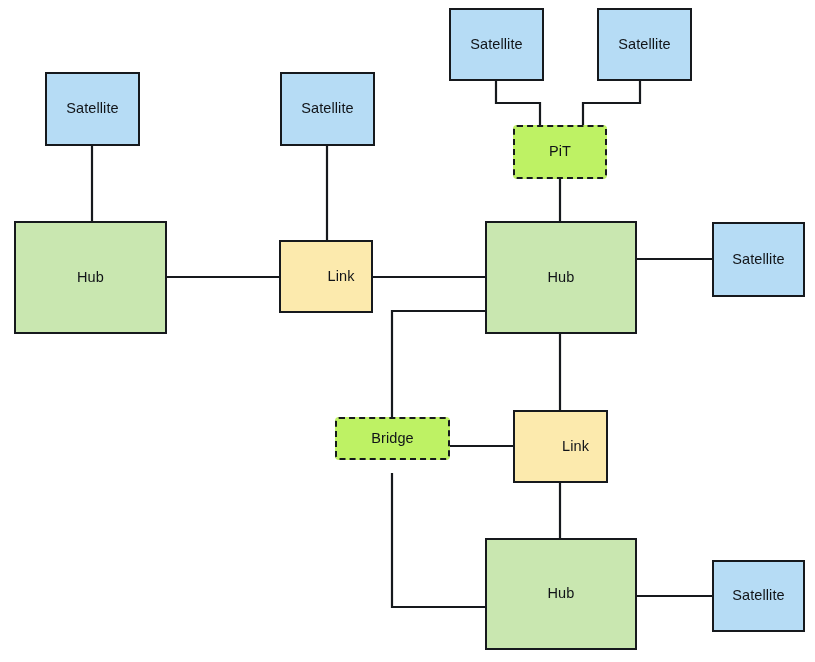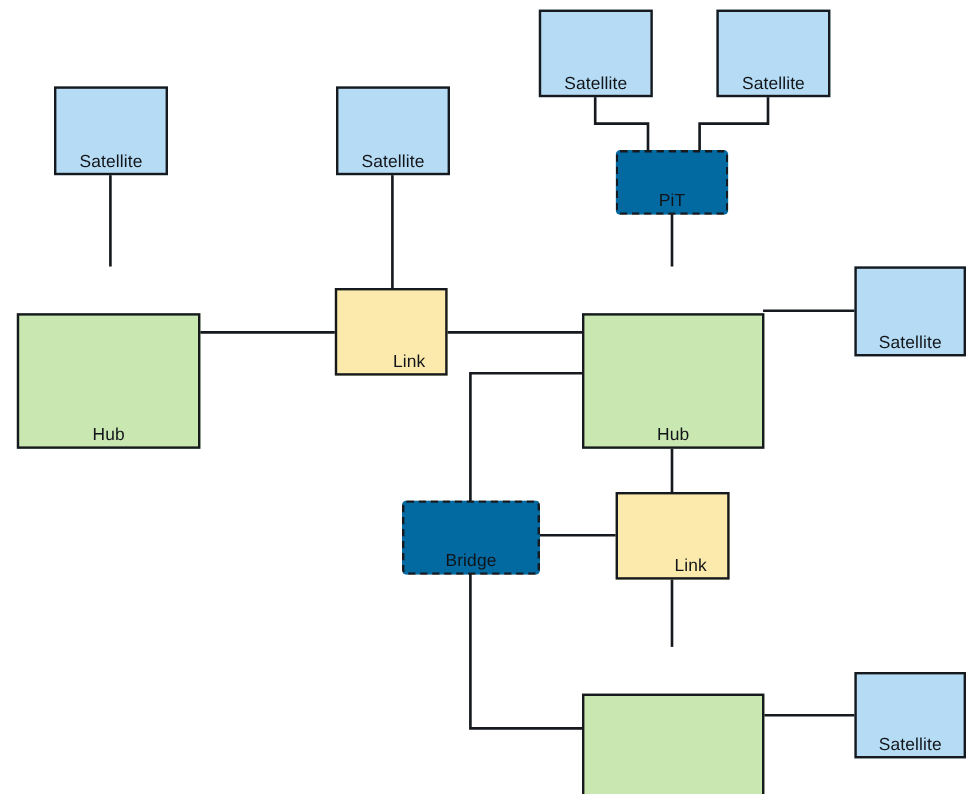--- a/index.html
+++ b/index.html
@@ -23,44 +23,43 @@
     left: 0;
     top: 0;
     width: 815px;
     height: 662px;
     pointer-events: none;
   }
   .node {
     position: absolute;
     box-sizing: border-box;
     display: flex;
-    align-items: flex-end;
+    align-items: center;
     justify-content: center;
     font-size: 14.5px;
     color: #111418;
     text-align: center;
     line-height: 1.1;
     letter-spacing: 0.1px;
   }
   .node-satellite {
     background: #b6dcf5;
     border: 2px solid #16191d;
   }
   .node-hub {
     background: #c9e7b0;
     border: 2px solid #16191d;
-    margin-top: 40px;
   }
   .node-link {
     background: #fceaad;
     border: 2px solid #16191d;
     padding-left: 30px;
   }
   .node-ghost {
-    background: #0369a1;
+    background: #bef264;
     border: 2px dashed #16191d;
     border-radius: 4px;
   }
   .node-label {
     display: block;
     pointer-events: none;
   }
 </style>
 </head>
 <body>
@@ -103,21 +102,21 @@
       </div>
       <div class="node node-link" style="left: 279px; top: 240px; width: 94px; height: 73px;">
         <span class="node-label">Link</span>
       </div>
       <div class="node node-hub" style="left: 485px; top: 221px; width: 152px; height: 113px;">
         <span class="node-label">Hub</span>
       </div>
       <div class="node node-satellite" style="left: 712px; top: 222px; width: 93px; height: 75px;">
         <span class="node-label">Satellite</span>
       </div>
-      <div class="node node-ghost" style="left: 335px; top: 417px; width: 115px; height: 62px;">
+      <div class="node node-ghost" style="left: 335px; top: 417px; width: 115px; height: 43px;">
         <span class="node-label">Bridge</span>
       </div>
       <div class="node node-link" style="left: 513px; top: 410px; width: 95px; height: 73px;">
         <span class="node-label">Link</span>
       </div>
       <div class="node node-hub" style="left: 485px; top: 538px; width: 152px; height: 112px;">
         <span class="node-label">Hub</span>
       </div>
       <div class="node node-satellite" style="left: 712px; top: 560px; width: 93px; height: 72px;">
         <span class="node-label">Satellite</span>

